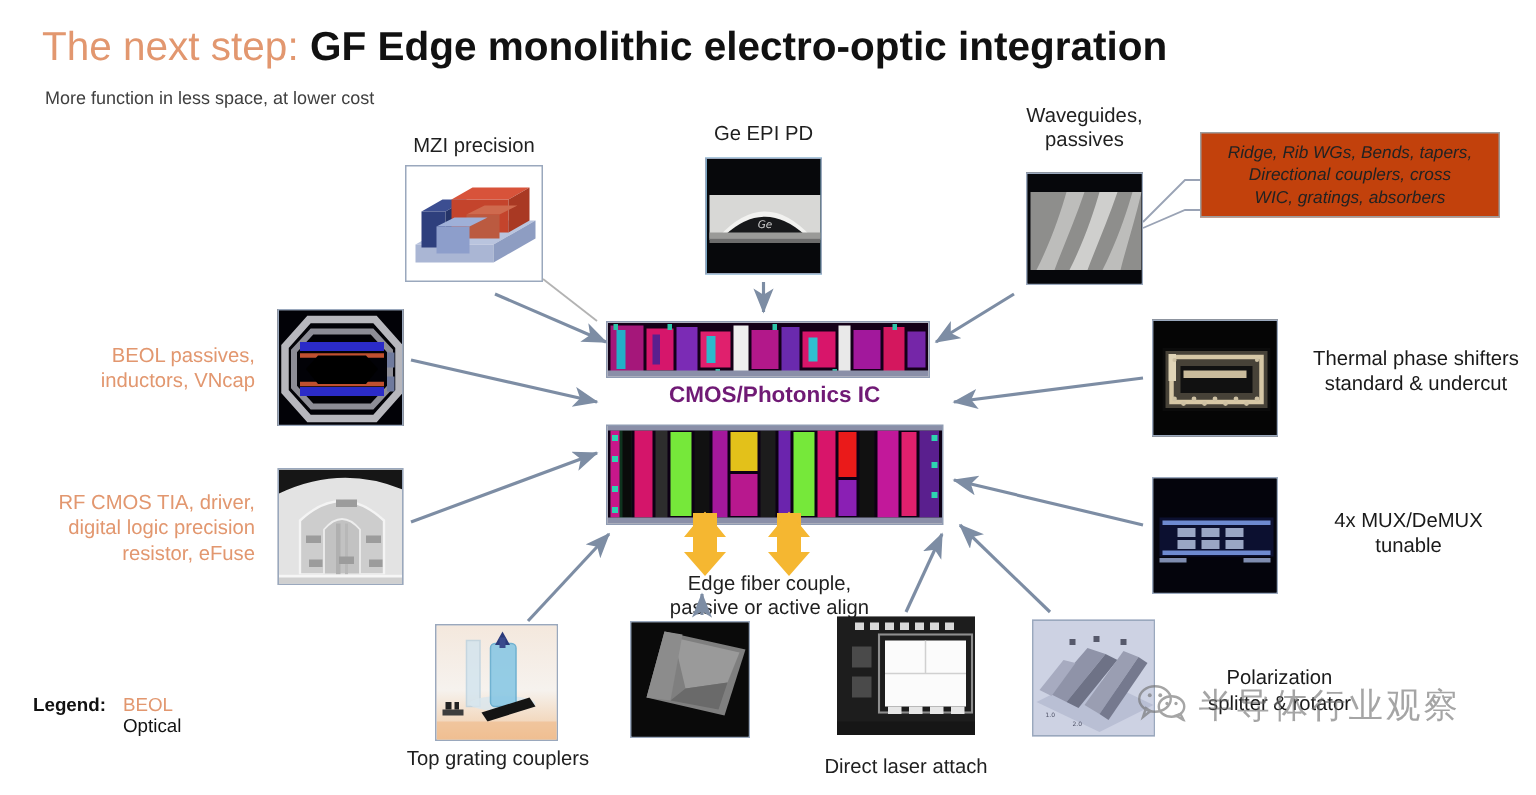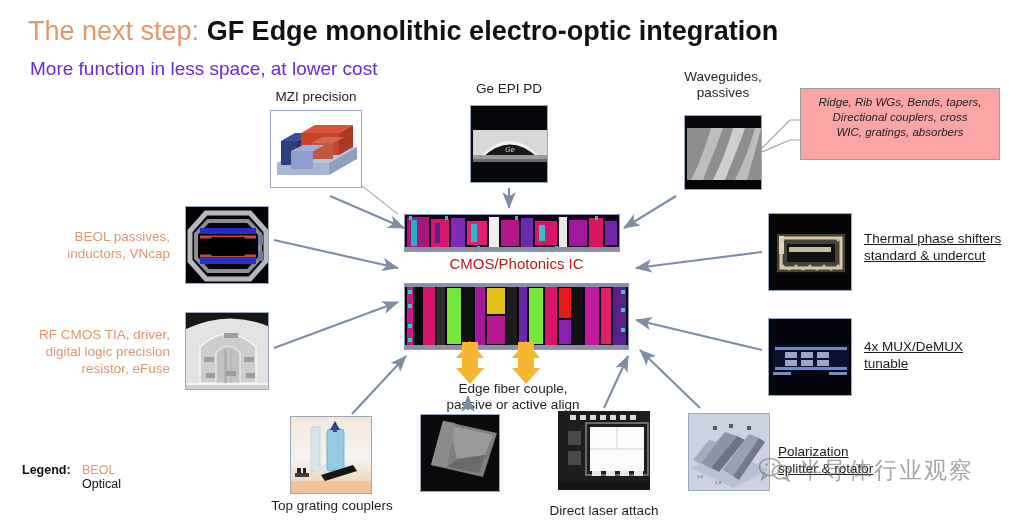--- a/index.html
+++ b/index.html
@@ -3,39 +3,39 @@
 <meta charset="utf-8">
 <style>
   html,body{margin:0;padding:0;background:#ffffff;}
   body{width:1024px;height:530px;position:relative;overflow:hidden;
        font-family:"Liberation Sans","DejaVu Sans",sans-serif;color:#1a1a1a;}
   .abs{position:absolute;}
   
   #title{left:28px;top:14px;font-size:27px;line-height:34px;white-space:nowrap;}
   #title .accent{color:#E2976F;}
   #title .main{color:#111;font-weight:bold;}
-  #subtitle{left:30px;top:58px;font-size:19px;color:#6d28d9;white-space:nowrap;}
+  #subtitle{left:30px;top:58px;font-size:12px;color:#404040;white-space:nowrap;}
   
   .cap{font-size:13.5px;color:#1f1f1f;line-height:16px;text-align:center;white-space:pre-line;}
   .cap-l{font-size:13.5px;line-height:17px;text-align:right;white-space:pre-line;}
-  .cap-r{font-size:13.5px;line-height:17px;text-align:left;white-space:pre-line;text-decoration:underline;}
+  .cap-r{font-size:13.5px;line-height:17px;text-align:center;white-space:pre-line;}
   .orange{color:#E2976F;}
   
   .thumb{position:absolute;border:1px solid #9aa8bd;box-sizing:border-box;overflow:hidden;}
   .thumb.nob{border:none;}
   
-  #callout{left:800px;top:88px;width:200px;height:72px;border:1px solid #9d9d9d;
-           background:#fca5a5;box-sizing:border-box;}
+  #callout{left:800px;top:88px;width:200px;height:57px;border:1px solid #9d9d9d;
+           background:#c2410c;box-sizing:border-box;}
   #callout .txt{font-style:italic;font-size:11.5px;line-height:15px;text-align:center;
                 color:#222;padding:6px 6px 0 6px;white-space:pre-line;}
   
   #ic-top{left:404px;top:214px;width:216px;height:38px;border:1px solid #8f9bb2;}
   #ic-bot{left:404px;top:283px;width:225px;height:67px;border:1px solid #8f9bb2;}
   #ic-label{left:404px;top:255px;width:225px;text-align:center;font-size:15px;
-            font-weight:normal;color:#b91c1c;}
+            font-weight:bold;color:#701a75;}
   
   #legend{left:22px;top:463px;font-size:12.5px;}
   #legend .lg-t{font-weight:bold;color:#111;display:inline-block;width:60px;}
   #legend .row2{margin-left:60px;color:#111;}
   
   #arrows{position:absolute;left:0;top:0;width:1024px;height:530px;pointer-events:none;}
   
   #wm{left:758px;top:455px;opacity:.62;display:flex;align-items:center;gap:7px;}
   #wm .wtxt{font-size:23px;color:#6f6f6f;letter-spacing:2px;
             font-family:Liberation Sans, sans-serif;}

